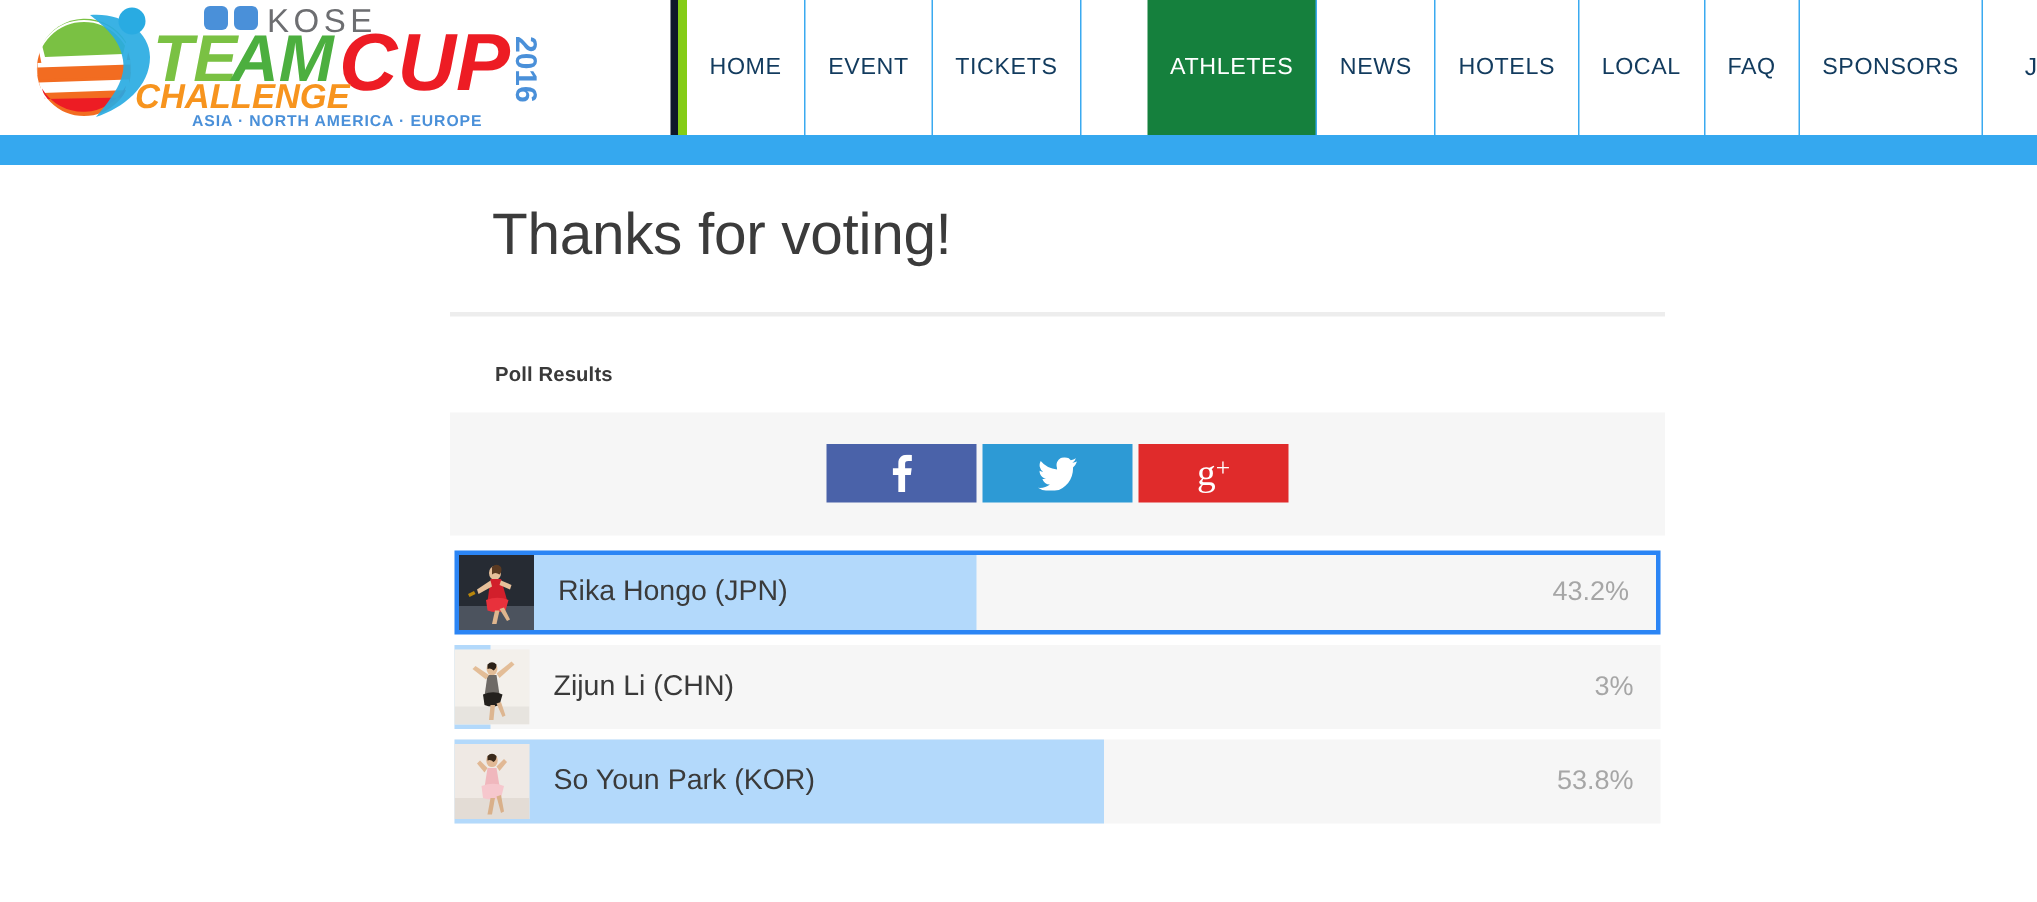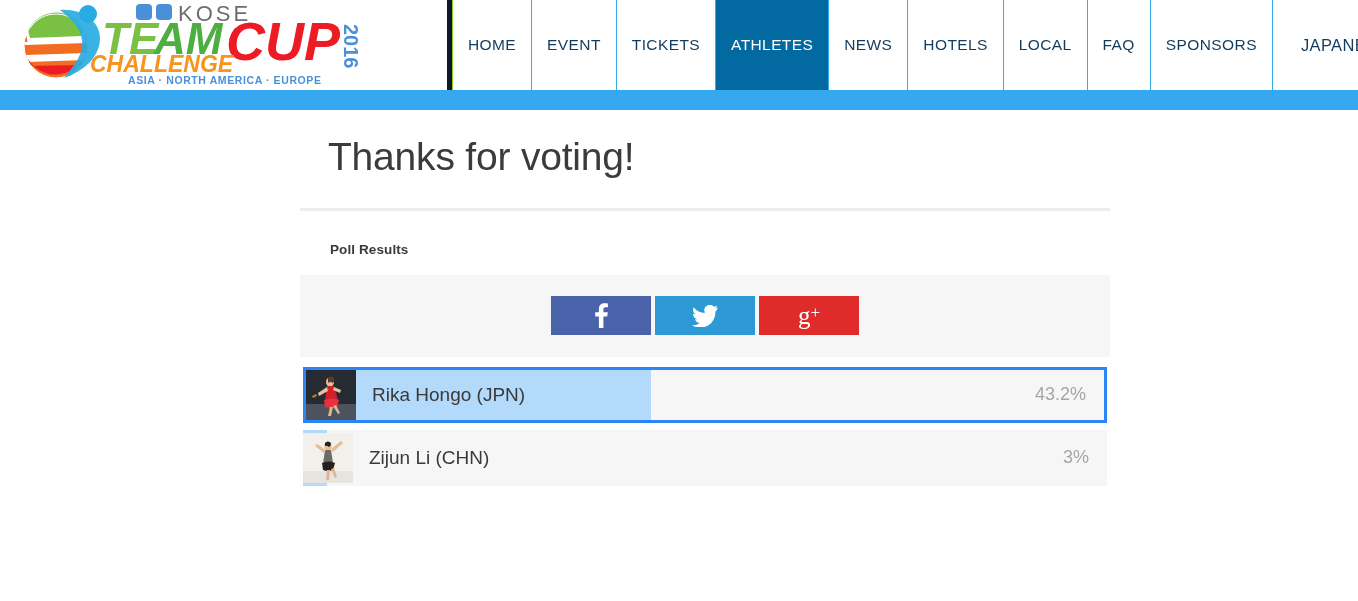--- a/index.html
+++ b/index.html
@@ -49,24 +49,25 @@
     height: 90px;
     font-size: 15.5px;
     letter-spacing: 0.4px;
     color: #123b5e;
     border-right: 1px solid #3aaaf0;
     cursor: pointer;
     white-space: nowrap;
     text-decoration: none;
     font-weight: 400;
   }
-  .nav-item:first-child { border-left: 1px solid #84cc16; }
+  .nav-item:first-child { border-left: 6px solid #84cc16; }
   .nav-item.active {
-    background: #0369a1;
+    background: #15803d;
     color: #ffffff;
+    margin-left: 44px;
   }
   .nav-item.lang {
     font-size: 16.5px;
     padding: 0 28px;
   }
   .nav-spacer { flex: 1; border-right: none; }
 
   .blue-band {
     width: 1358px;
     height: 20px;
@@ -343,18 +344,37 @@
             <path d="M23 17 l-9 -6 l-2 2 l9 7z" fill="#e3bd97"></path>
             <path d="M28 16 l10 -8 l2 2 l-10 9z" fill="#e3bd97"></path>
             <path d="M24 37 l-1 10 l3 0 l1-10z" fill="#ddb691"></path>
             <path d="M28 36 l4 9 l2-1 l-3-9z" fill="#ddb691"></path>
           </svg>
         </div>
         <span class="opt-label">Zijun Li (CHN)</span>
         <span class="pct">3%</span>
       </div>
 
+      <div class="poll-row">
+        <div class="fill-bar" id="fill-2" style="width: 53.8%;"></div>
+        <div class="thumb" style="background:#efe9e3">
+          <svg class="skater" viewBox="0 0 50 50">
+            <rect width="50" height="50" fill="#efe9e4"></rect>
+            <rect y="36" width="50" height="14" fill="#e3dcd5"></rect>
+            <ellipse cx="25" cy="11" rx="3.8" ry="4.4" fill="#e1b894"></ellipse>
+            <path d="M22 8 q3-3 6 0 q0 3-2 4 q-2-2-4-1z" fill="#3a2a1c"></path>
+            <path d="M22 16 l6 0 l2 12 l-10 1z" fill="#f0b7bd"></path>
+            <path d="M18 28 q8-3 15 0 l-2 8 q-6 2-12 0z" fill="#f6c7cd"></path>
+            <path d="M22 16 l-5 -5 l-2 2 l5 6z" fill="#e1b894"></path>
+            <path d="M28 15 l5 -5 l2 2 l-5 6z" fill="#e1b894"></path>
+            <path d="M24 36 l-2 11 l3 0 l2-11z" fill="#d9b08a"></path>
+            <path d="M28 35 l3 11 l2-1 l-2-11z" fill="#d9b08a"></path>
+          </svg>
+        </div>
+        <span class="opt-label">So Youn Park (KOR)</span>
+        <span class="pct">53.8%</span>
+      </div>
 
     </div>
 
 
   </div>
 </div>
 
 </body></html>

